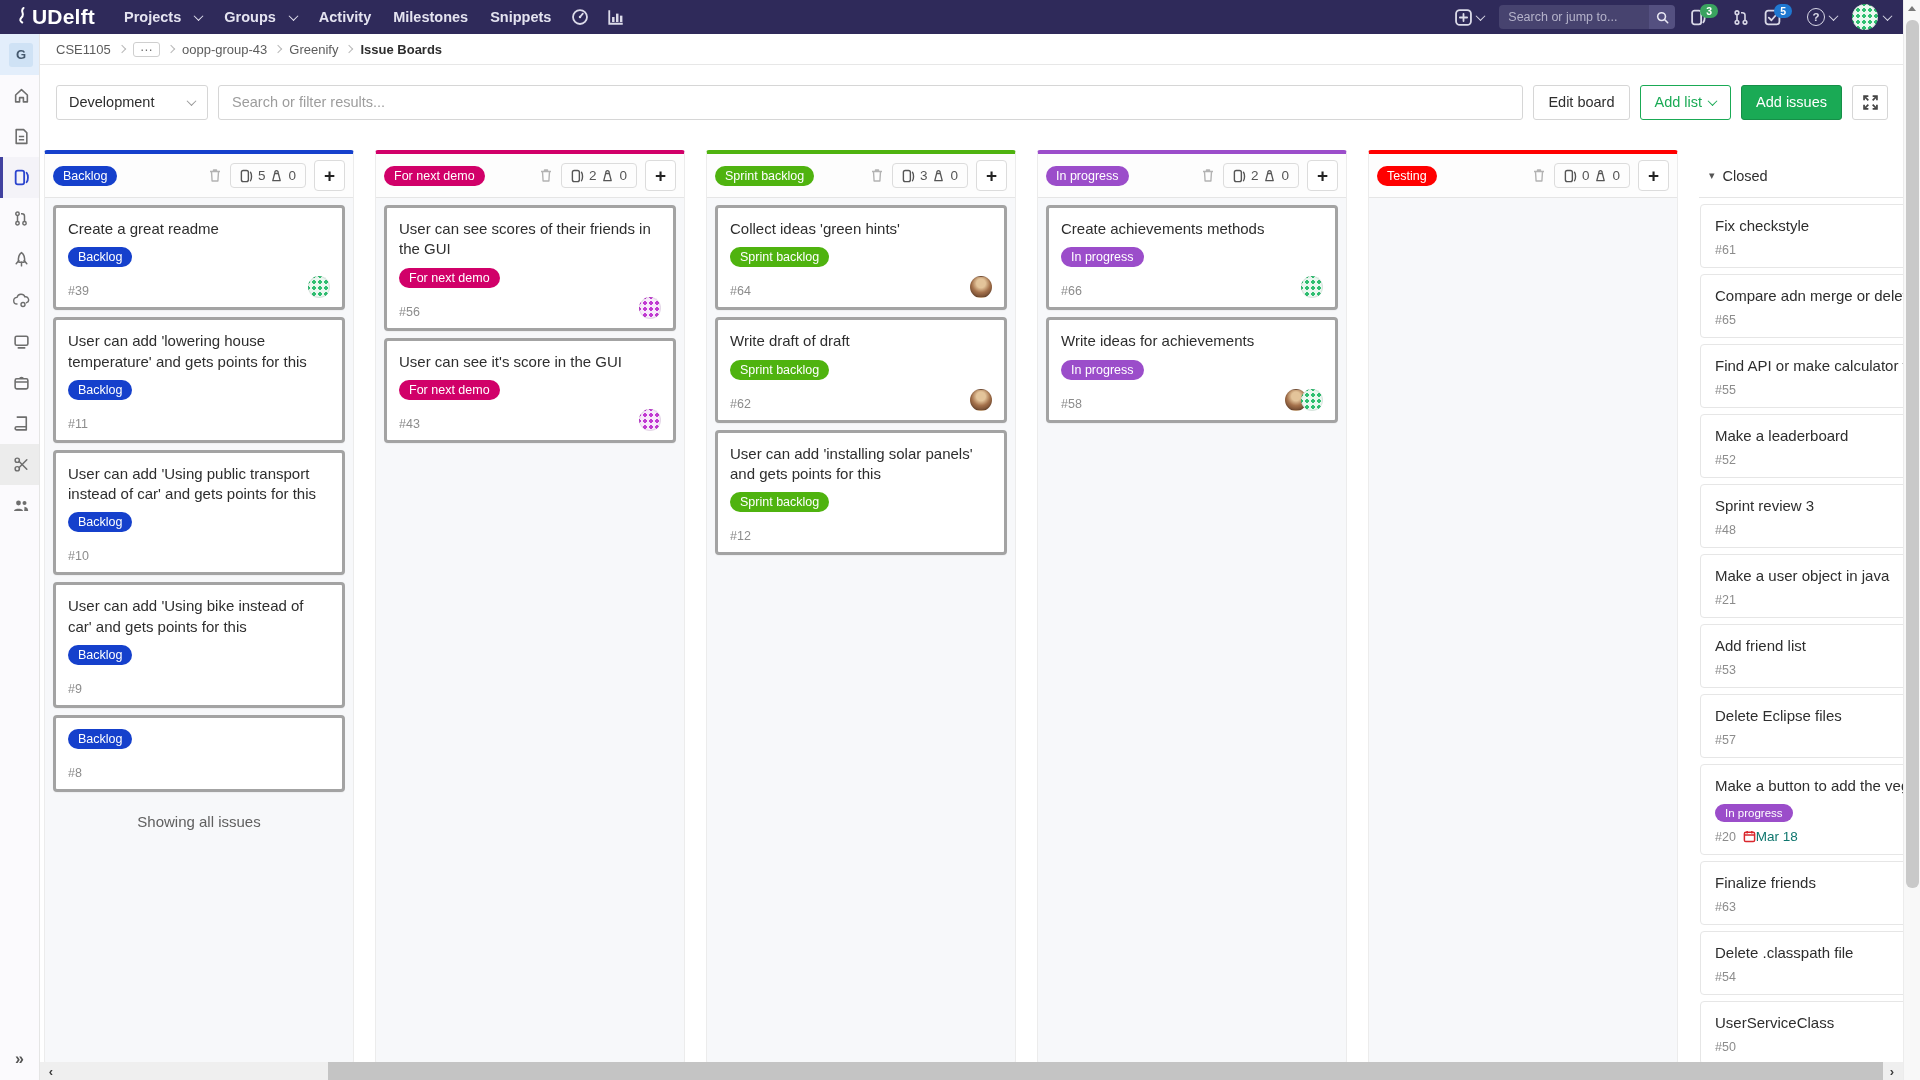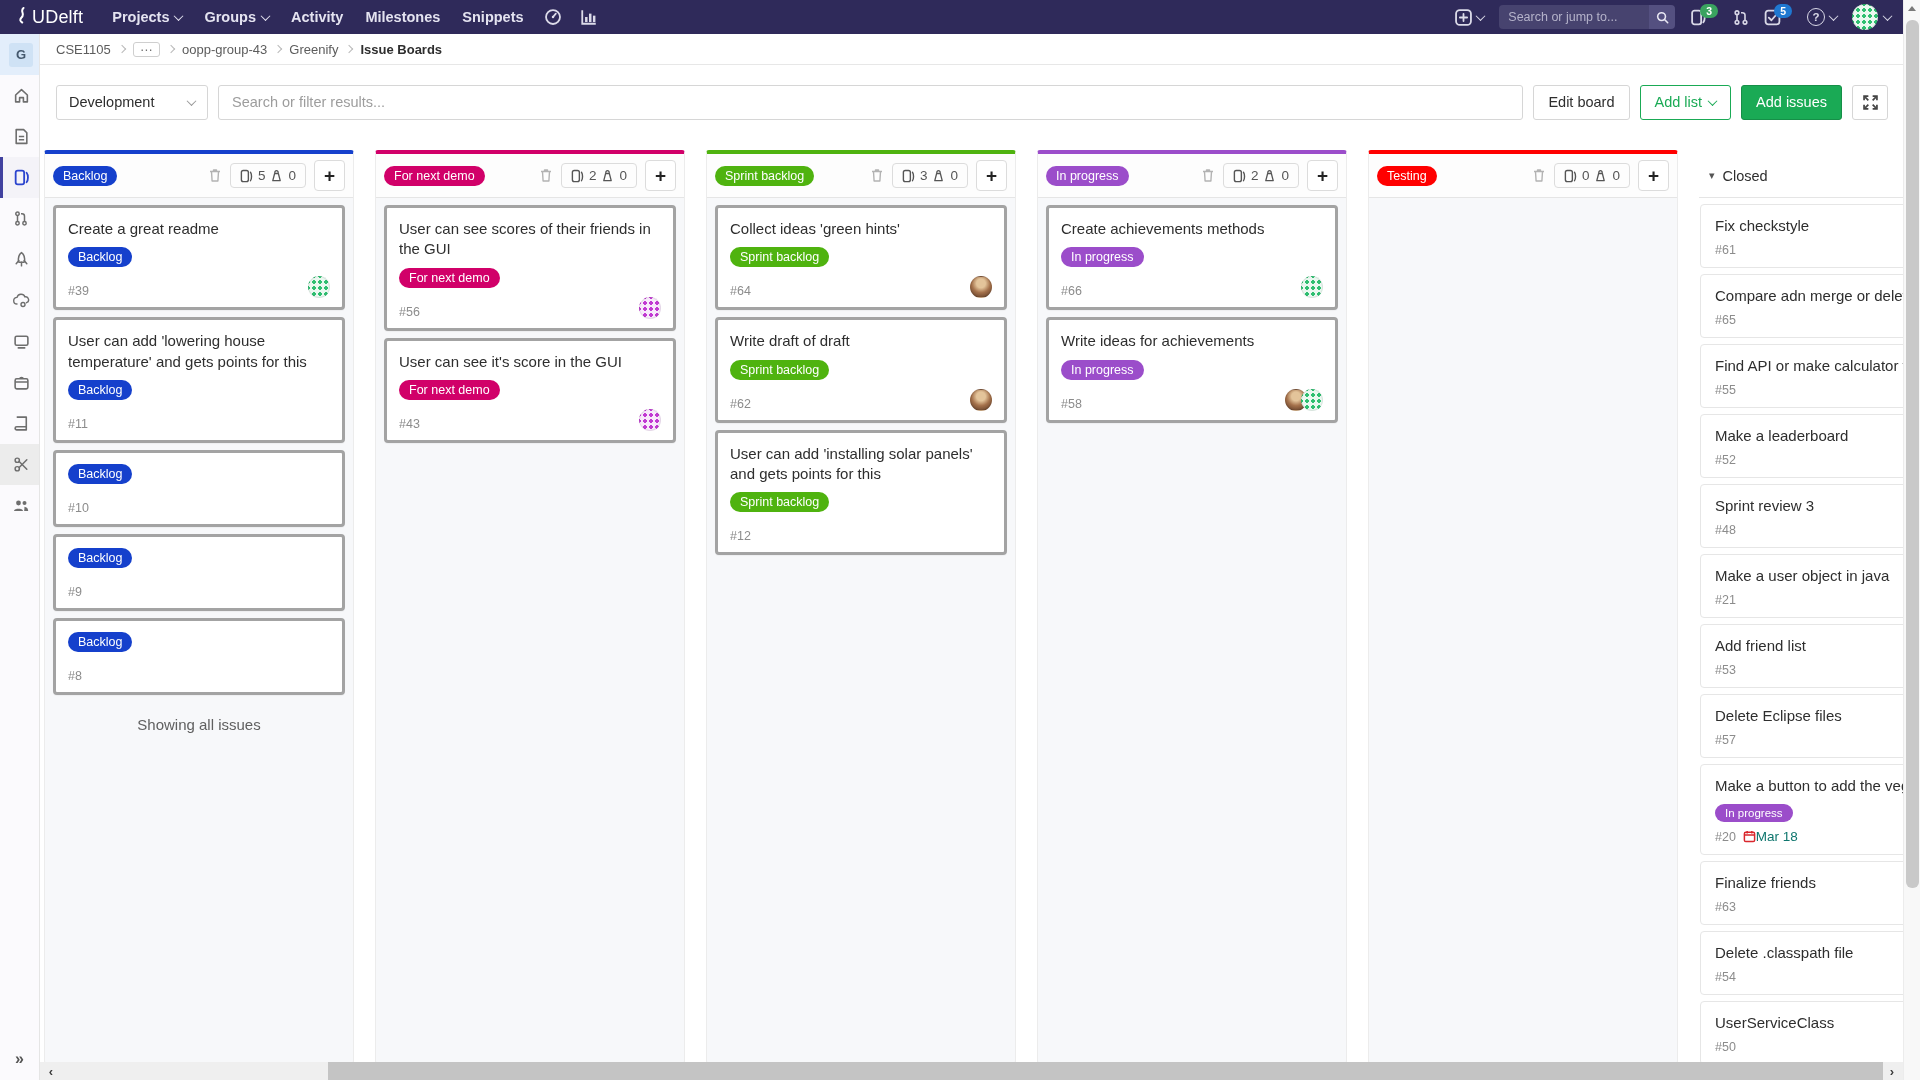--- a/index.html
+++ b/index.html
@@ -3,23 +3,23 @@
 <meta charset="utf-8">
 <style>
   * { margin:0; padding:0; box-sizing:border-box; }
   html,body { width:1920px; height:1080px; overflow:hidden; font-family:"Liberation Sans",sans-serif; background:#fff; }
   body { position:relative; }
   svg { display:block; }
 
   
   .navbar { position:absolute; top:0; left:0; width:1903px; height:34px; background:#2f2a5a; display:flex; align-items:center; padding:0 12px 0 14px; z-index:20; }
   .logo { display:flex; align-items:center; gap:2px; color:#fff; margin-right:18px; }
-  .logo-text { font-size:18px; font-weight:normal; letter-spacing:.2px; }
+  .logo-text { font-size:21px; font-weight:bold; letter-spacing:.2px; }
   .nav-links { display:flex; align-items:center; height:34px; }
-  .nav-link { color:#e4e3f0; font-size:14.5px; font-weight:600; padding:8px 11px; height:34px; display:flex; align-items:center; gap:6px; cursor:pointer; }
+  .nav-link { color:#e4e3f0; font-size:14.5px; font-weight:600; padding:8px 11px; height:34px; display:flex; align-items:center; gap:14px; cursor:pointer; }
   .chev { width:7px; height:7px; border-right:1.6px solid currentColor; border-bottom:1.6px solid currentColor; transform:rotate(45deg) translate(-1px,-1px); display:inline-block; }
   .nav-iconbtn { color:#dcdbe9; padding:0 9px; height:34px; display:flex; align-items:center; cursor:pointer; }
   .nav-right { margin-left:auto; display:flex; align-items:center; gap:15px; }
   .plus-menu { display:flex; align-items:center; gap:5px; color:#dcdbe9; cursor:pointer; }
   .nav-search { display:flex; align-items:stretch; height:24px; border-radius:4px; overflow:hidden; }
   .nav-search input { width:150px; border:0; outline:none; background:#47436f; color:#cfcede; font-size:12.5px; padding:0 9px; }
   .nav-search input::placeholder { color:#b5b3ca; }
   .nav-search .mag { width:26px; background:#545080; display:flex; align-items:center; justify-content:center; color:#e7e6f2; cursor:pointer; }
   .badge { font-size:10.5px; font-weight:bold; color:#fff; border-radius:9px; padding:1px 6px; margin-left:-7px; margin-top:-12px; position:relative; z-index:2; }
   .badge.green { background:#3aa35f; }
@@ -347,27 +347,29 @@
   </div>
         <div class="card">
     <div class="card-title">User can add 'lowering house temperature' and gets points for this</div>
     <div><span class="pill card-pill" style="background: rgb(21, 64, 204);">Backlog</span></div>
     <div class="card-meta">
       <span class="card-id">#11</span>
       <span class="card-avatars"></span>
     </div>
   </div>
         <div class="card">
+    <div class="card-title">User can add 'Using public transport instead of car' and gets points for this</div>
     <div><span class="pill card-pill" style="background: rgb(21, 64, 204);">Backlog</span></div>
     <div class="card-meta">
       <span class="card-id">#10</span>
       <span class="card-avatars"></span>
     </div>
   </div>
         <div class="card">
+    <div class="card-title">User can add 'Using bike instead of car' and gets points for this</div>
     <div><span class="pill card-pill" style="background: rgb(21, 64, 204);">Backlog</span></div>
     <div class="card-meta">
       <span class="card-id">#9</span>
       <span class="card-avatars"></span>
     </div>
   </div>
         <div class="card">
     <div><span class="pill card-pill" style="background: rgb(21, 64, 204);">Backlog</span></div>
     <div class="card-meta">
       <span class="card-id">#8</span>

